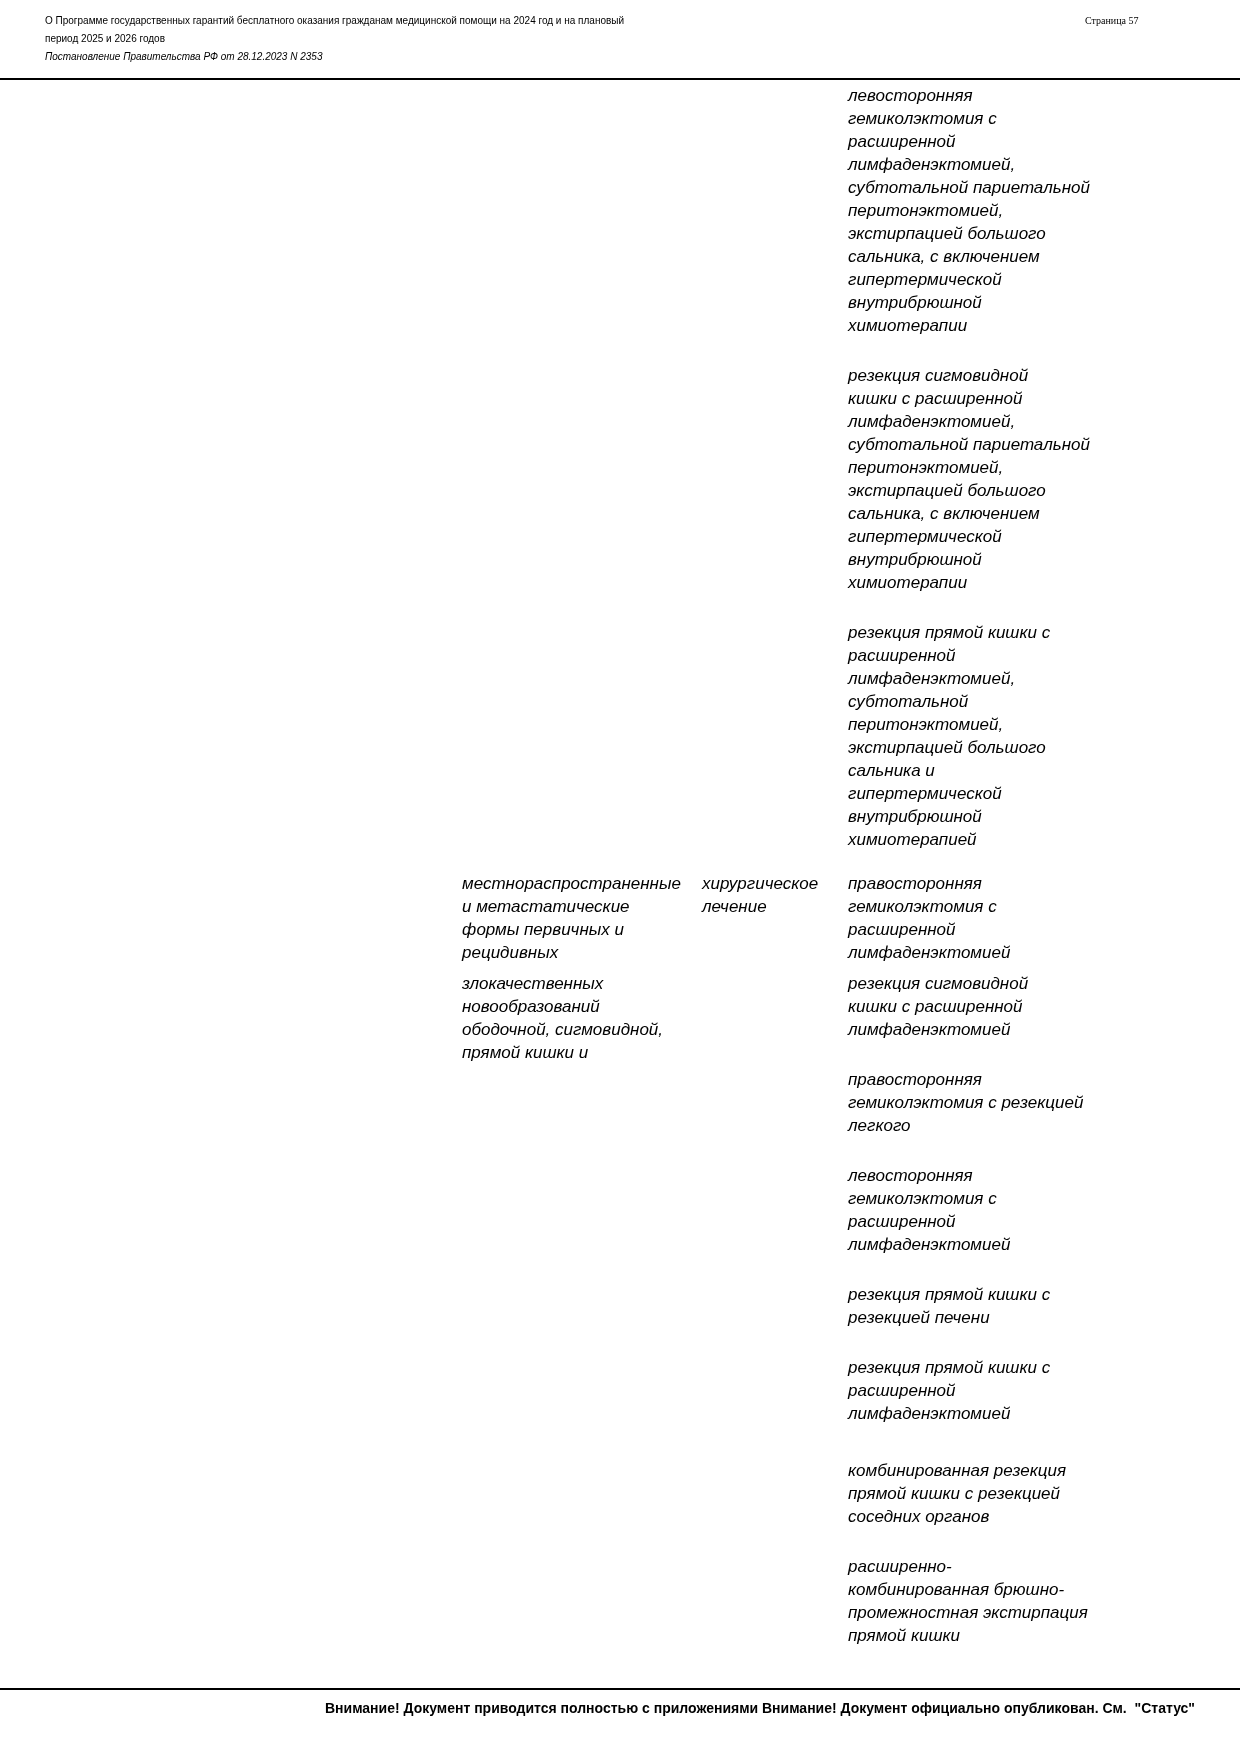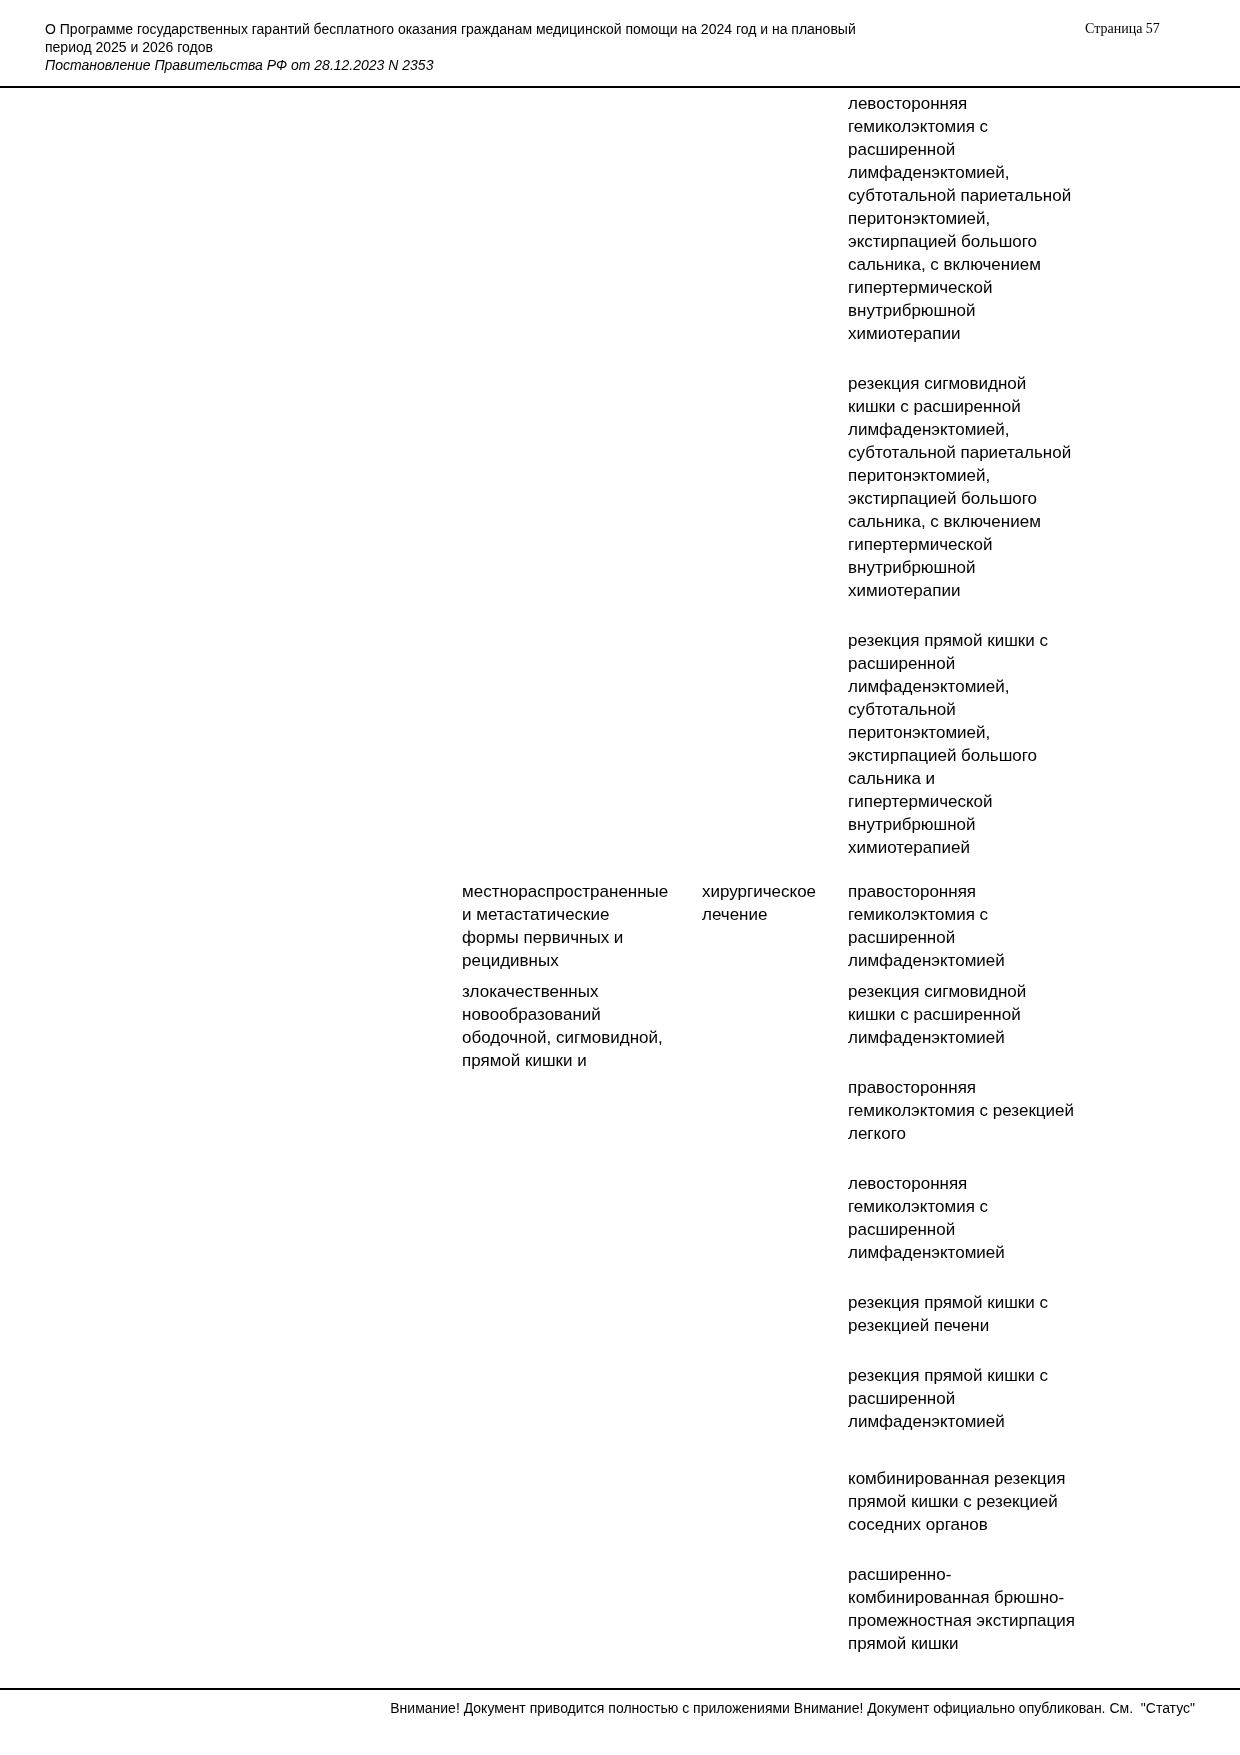--- a/index.html
+++ b/index.html
@@ -9,23 +9,23 @@
     background: #ffffff;
     color: #000000;
     font-family: "Liberation Sans", "DejaVu Sans", sans-serif;
     position: relative;
     overflow: hidden;
   }
   .page { width: 1240px; height: 1755px; position: relative; }
 
   
   .header {
-    padding: 20px 45px 12px 45px;
+    padding: 12px 45px 12px 45px;
     border-bottom: 2px solid #000;
-    font-size: 14px;
+    font-size: 10px;
     line-height: 18px;
   }
   .header-top { display: flex; align-items: flex-start; }
   .header-title {
     white-space: pre-line;
     max-width: 1000px;
     flex: 1 1 auto;
   }
   .page-label {
     flex: 0 0 auto;
@@ -34,20 +34,21 @@
     white-space: nowrap;
     font-family: Liberation Serif, serif;
   }
   .header-subtitle { font-style: italic; }
 
   
   .content {
     padding: 4px 0 0 462px;
     font-size: 17px;
     line-height: 23px;
+    font-style: italic;
   }
   .trow {
     display: grid;
     grid-template-columns: 240px 146px 242px;
     margin-bottom: 21px;
   }
   .cell { min-height: 1px; }
   .para {
     margin: 0 0 27px 0;
     white-space: pre-line;
@@ -61,21 +62,21 @@
     position: absolute;
     left: 0; right: 0;
     top: 1688px;
   }
   .footer-rule { border-top: 2px solid #000; width: 100%; }
   .footer-inner {
     padding: 9px 45px 0 45px;
     font-size: 14px;
     line-height: 18px;
   }
-  .footer-notice { text-align: right; white-space: pre-wrap; }
+  .footer-notice { text-align: right; white-space: pre-wrap; font-weight: bold; }
   .footer-source { text-align: left; }
 </style>
 </head>
 <body>
 
 <div class="page">
 
   <header class="header">
     <div class="header-top">
       <div class="header-title">О Программе государственных гарантий бесплатного оказания гражданам медицинской помощи на 2024 год и на плановый

